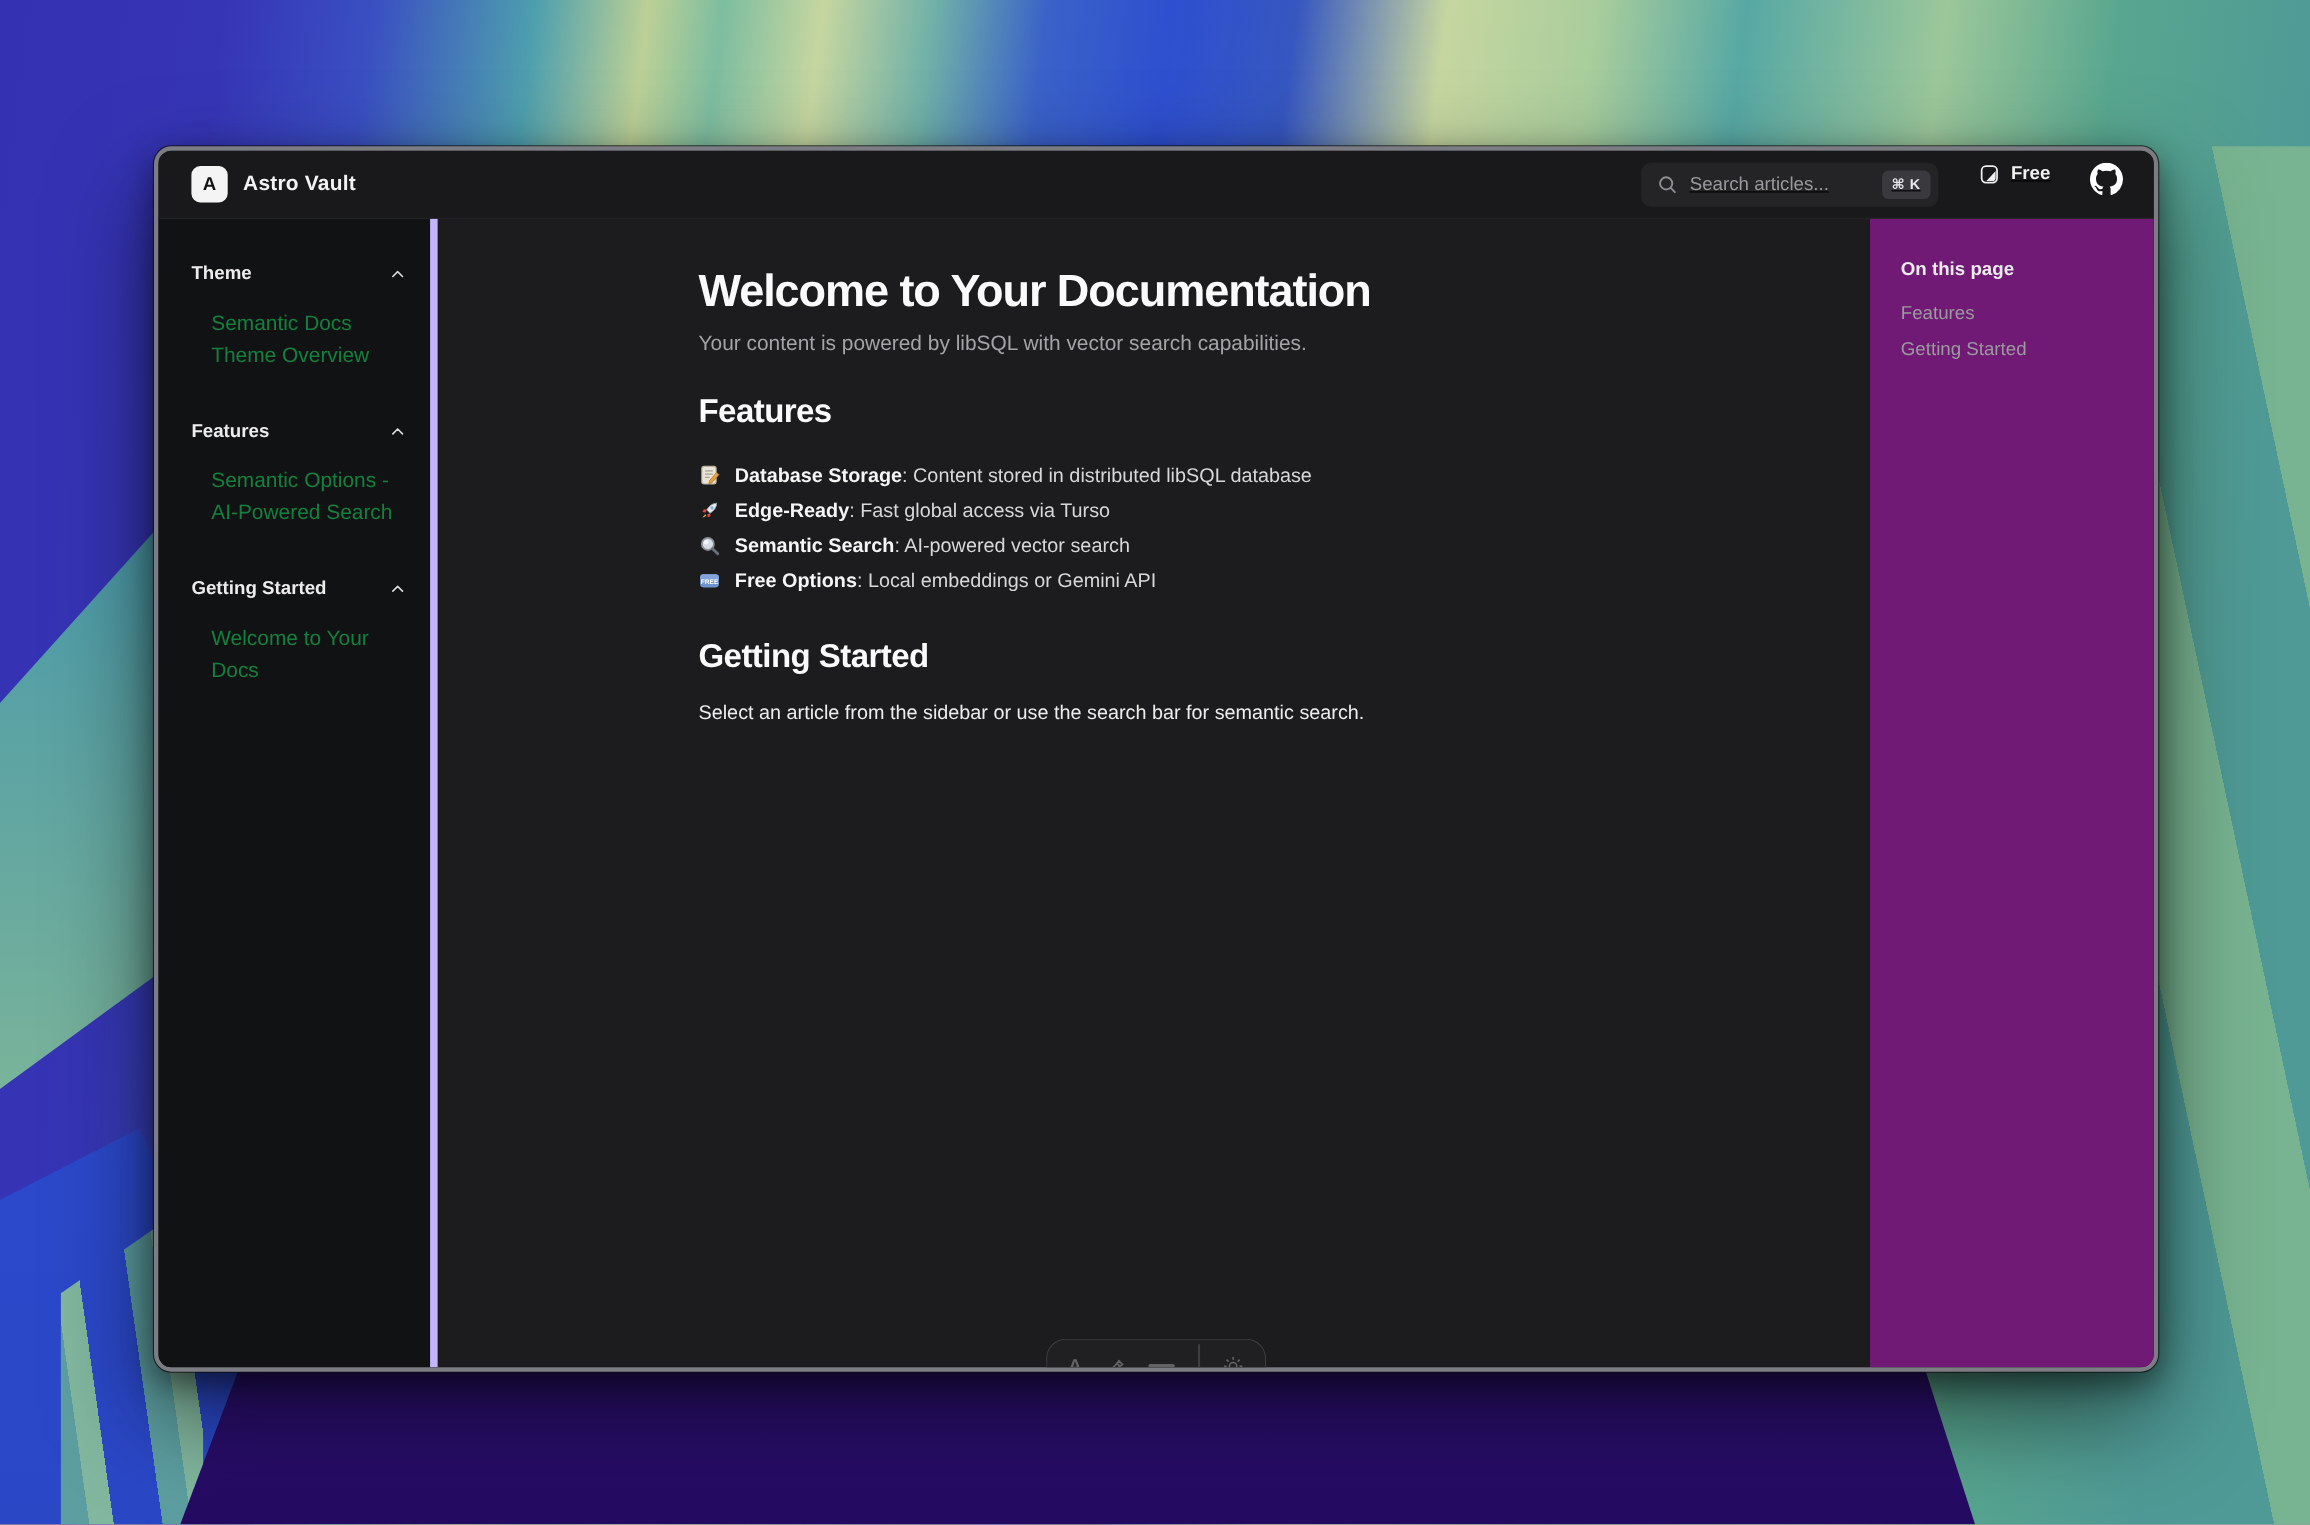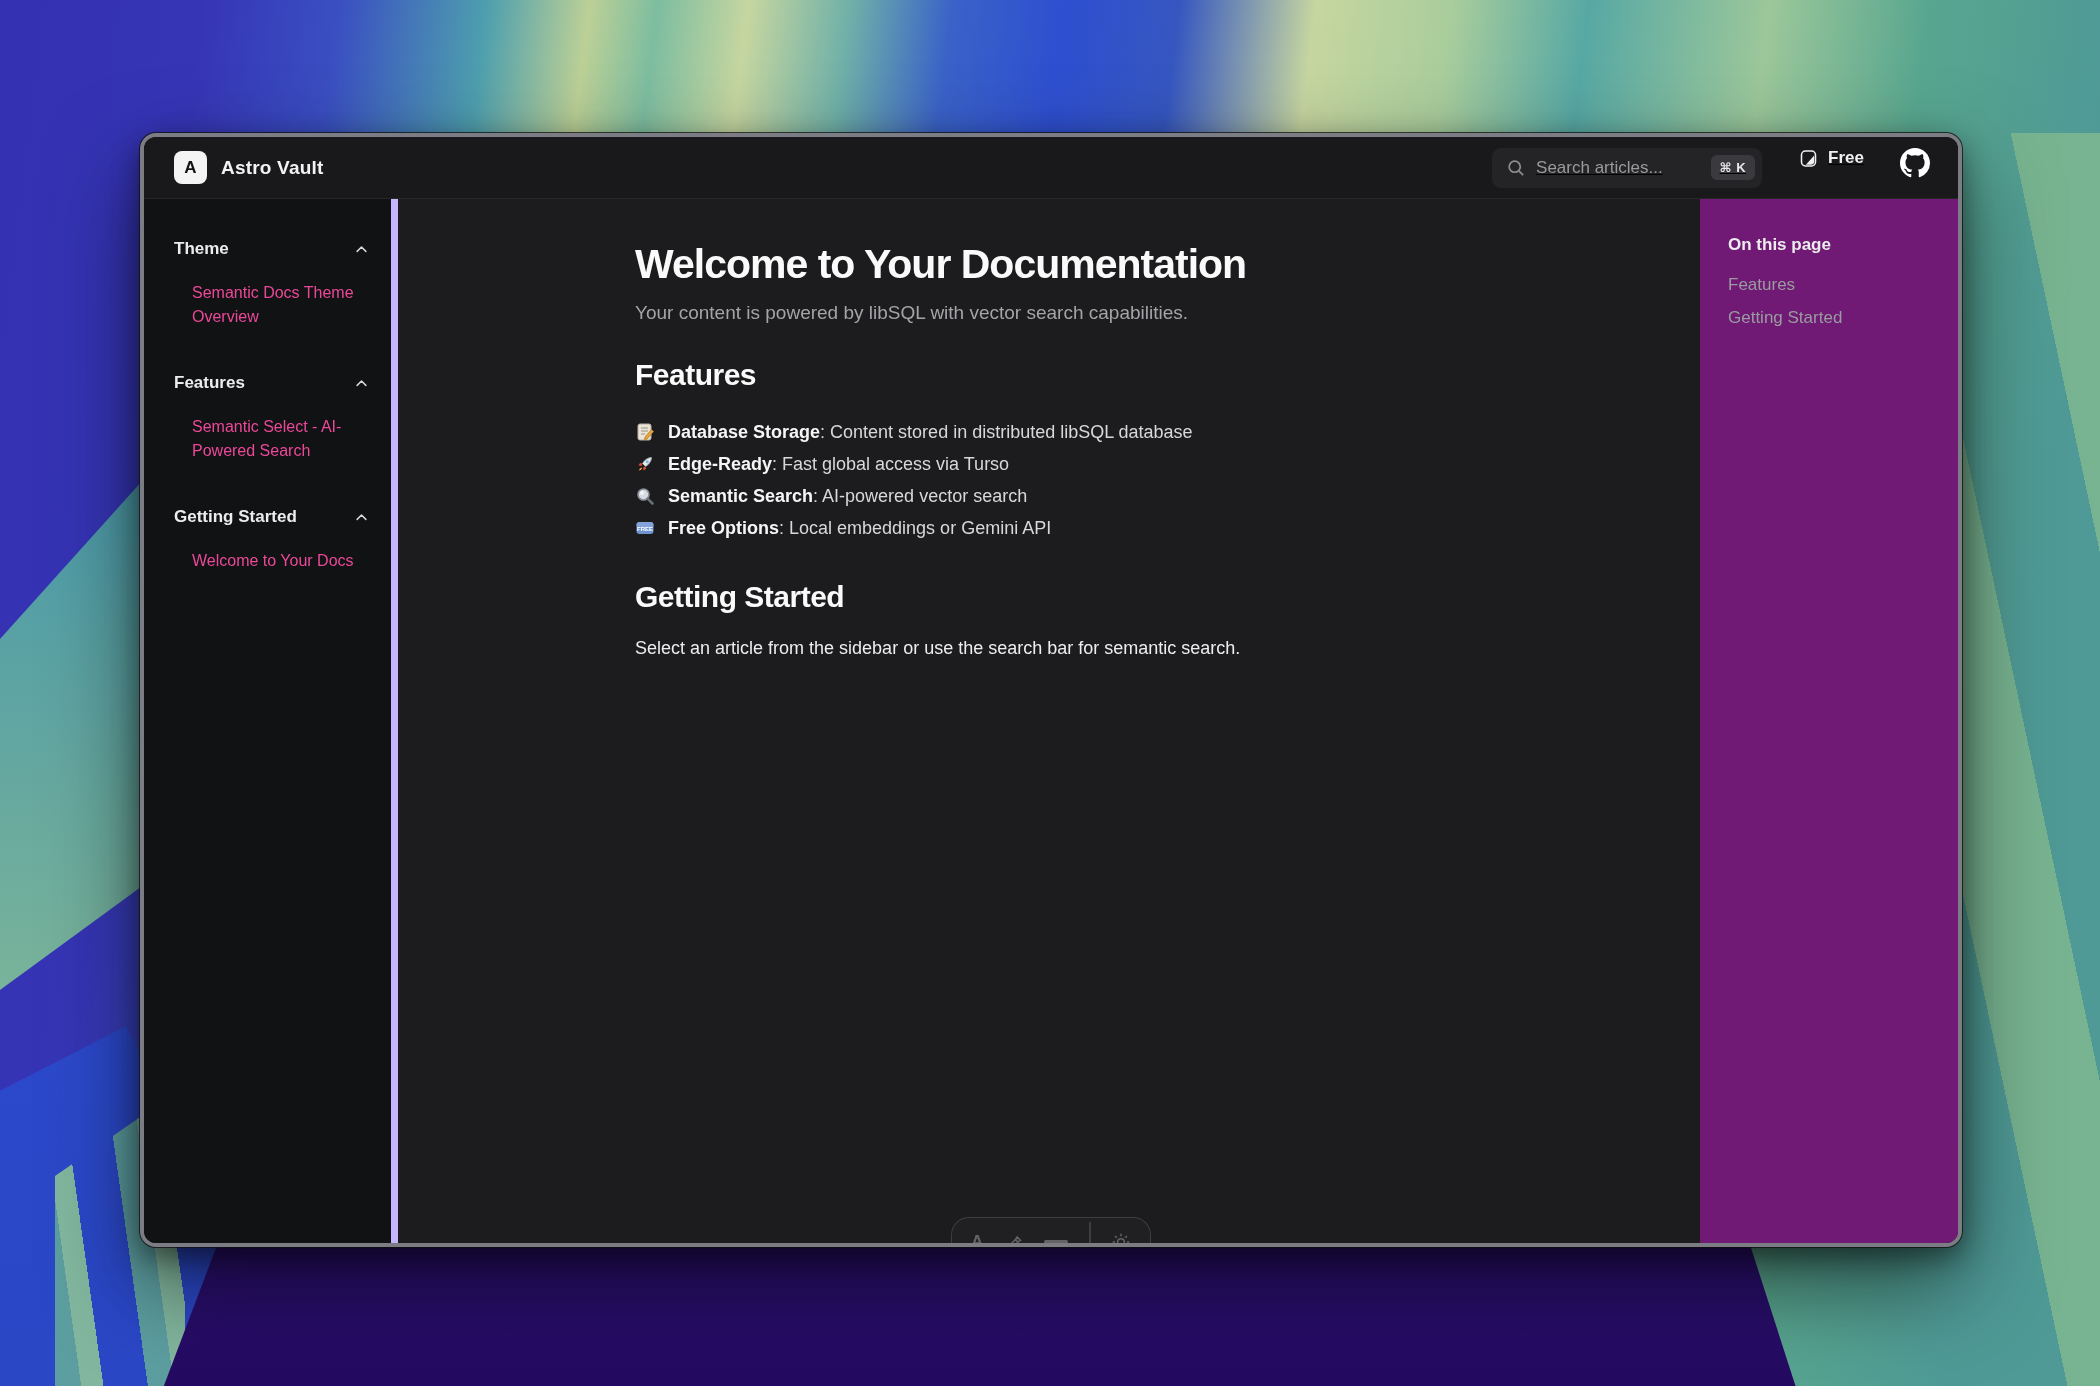--- a/index.html
+++ b/index.html
@@ -53,21 +53,21 @@
     color:#f0f0f0; font-size:17px; font-weight:600; font-family:inherit; cursor:pointer; }
   .gh-link { display:flex; cursor:pointer; }
 
   
   .winbody { flex:1; display:flex; min-height:0; position:relative; }
   .sidebar { flex:none; width:254px; background:#111214; border-right:7px solid #c4b5fd;
     padding:40px 22px 0 30px; }
   .side-section + .side-section { margin-top:44px; }
   .sec-head { display:flex; align-items:center; justify-content:space-between;
     color:#ececec; font-size:17px; font-weight:700; cursor:pointer; }
-  .sec-item { display:block; color:#ec4899; font-size:16px; line-height:1.5;
+  .sec-item { display:block; color:#15803d; font-size:19px; line-height:1.5;
     margin:22px 0 0 18px; text-decoration:none; cursor:pointer; }
 
   .content { flex:1; background:#1c1c1e; padding:42px 40px 0 237px; min-width:0; }
   .content h1 { color:#fafafa; font-size:41px; font-weight:800; letter-spacing:-1px; margin:0 0 14px; }
   .subtitle { color:#a4a4a8; font-size:19px; margin:0 0 34px; }
   .content h2 { color:#fafafa; font-size:30px; font-weight:800; letter-spacing:-.5px; margin:0 0 24px; }
   .feature-list { list-style:none; margin:0 0 36px; }
   .feature-list li { display:flex; align-items:center; gap:13px; height:32px;
     color:#d8d8da; font-size:18px; }
   .feature-list strong { color:#f5f5f5; font-weight:700; }
@@ -159,21 +159,21 @@
 
       <div class="side-section">
         <div class="sec-head">
           <span>Features</span>
           <span>
             <svg width="15" height="15" viewBox="0 0 24 24" fill="none" stroke="#d8d8d8" stroke-width="2.4" stroke-linecap="round" stroke-linejoin="round">
                 <polyline points="5,15 12,8 19,15"></polyline>
               </svg>
           </span>
         </div>
-        <a class="sec-item">Semantic Select - AI-Powered Search</a>
+        <a class="sec-item">Semantic Options - AI-Powered Search</a>
       </div>
 
       <div class="side-section">
         <div class="sec-head">
           <span>Getting Started</span>
           <span>
             <svg width="15" height="15" viewBox="0 0 24 24" fill="none" stroke="#d8d8d8" stroke-width="2.4" stroke-linecap="round" stroke-linejoin="round">
                 <polyline points="5,15 12,8 19,15"></polyline>
               </svg>
           </span>

